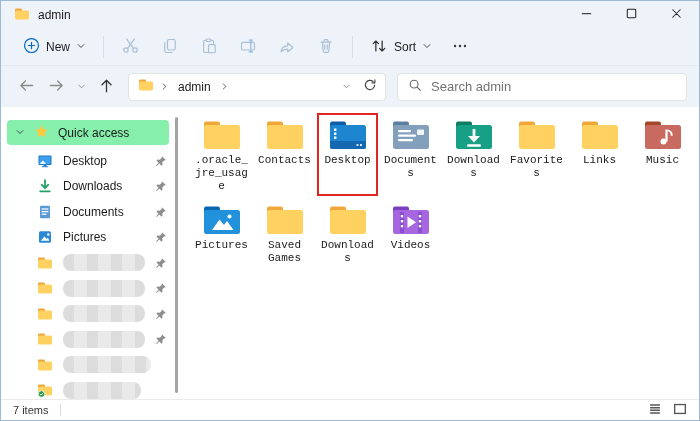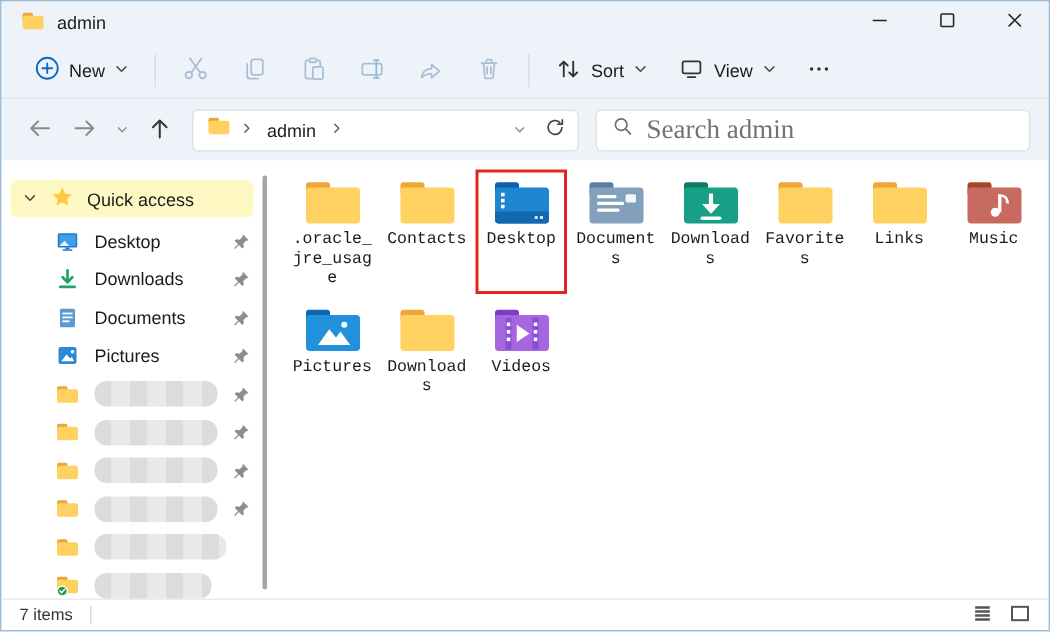--- a/index.html
+++ b/index.html
@@ -22,27 +22,27 @@
   .addrrow{height:41px;background:#eef3f9;display:flex;align-items:center;padding:0 12px;flex:0 0 auto;}
   #nav-buttons{display:flex;align-items:center;gap:3px;}
   .nav-btn{width:27px;height:26px;border:none;background:transparent;display:flex;align-items:center;justify-content:center;border-radius:4px;padding:0;}
   .nav-btn.small{width:17px;}
   .addr-box{width:258px;height:28px;background:#fff;border:1px solid #e2e2e2;border-radius:4px;display:flex;align-items:center;padding:0 4px 0 9px;gap:2px;margin-left:8px;}
   .crumb-chev{font-size:11px;color:#555;padding:0 4px;}
   .crumb-btn{border:none;background:none;font-size:12px;color:#1b1b1b;padding:2px 3px;border-radius:3px;}
   .addr-spacer{flex:1;}
   .in-box-btn{width:22px;height:22px;border:none;background:transparent;display:flex;align-items:center;justify-content:center;border-radius:3px;padding:0;}
   .search-box{flex:1;height:28px;margin-left:11px;background:#fff;border:1px solid #e2e2e2;border-radius:4px;display:flex;align-items:center;padding:0 10px;gap:9px;}
-  .search-box input{border:none;outline:none;flex:1;font-size:18px;color:#333;background:transparent;font-family:Liberation Serif, serif;padding:0;}
+  .search-box input{border:none;outline:none;flex:1;font-size:13px;color:#333;background:transparent;font-family:Liberation Sans, sans-serif;padding:0;}
   .search-box input::placeholder{color:#737373;}
   
   .main{flex:1;display:flex;background:#fff;min-height:0;}
   .sidebar{width:180px;position:relative;padding-top:13px;flex:0 0 auto;}
   .sb-scroll{position:absolute;right:3px;top:10px;bottom:6px;width:3px;background:#a5a5a5;border-radius:2px;}
-  .qa-row{height:25px;margin:0 12px 3px 6px;background:#fef9c3;border-radius:4px;display:flex;align-items:center;gap:9px;padding:0 8px;font-size:12px;color:#1b1b1b;}
+  .qa-row{height:25px;margin:0 12px 3px 6px;background:#86efac;border-radius:4px;display:flex;align-items:center;gap:9px;padding:0 8px;font-size:12px;color:#1b1b1b;}
   .side-row{height:25.5px;display:flex;align-items:center;gap:10px;padding:0 14px 0 36px;font-size:12px;color:#1b1b1b;}
   .side-icon{display:flex;align-items:center;}
   .pin{margin-left:auto;display:flex;align-items:center;}
   .blob{height:17px;border-radius:8px;background:repeating-linear-gradient(90deg,#dcdcdc 0 11px,#e9e9e9 11px 24px);}
   
   .content{flex:1;padding:6px 0 0 9px;min-width:0;}
   .grid{display:flex;flex-wrap:wrap;align-content:flex-start;}
   .cell{width:63px;display:flex;justify-content:center;margin-bottom:2px;}
   .cell-inner{display:flex;flex-direction:column;align-items:center;border:2px solid transparent;padding:2px 1px 1px;min-height:70px;width:61px;}
   .folder-icon{height:34px;display:flex;align-items:flex-end;}
@@ -142,30 +142,20 @@
     <button class="tb-dd">
       <span id="sort-icon"><svg viewBox="0 0 20 20" width="18" height="18" fill="none" stroke="#333" stroke-width="1.4" stroke-linecap="round" stroke-linejoin="round">
             <path d="M6.5 15.5 V4.5 M3.6 7.4 l2.9 -2.9 2.9 2.9"></path>
             <path d="M13.5 4.5 V15.5 M10.6 12.6 l2.9 2.9 2.9 -2.9"></path>
           </svg></span>
       <span>Sort</span>
       <span class="js-chev"><svg viewBox="0 0 12 12" width="10" height="10">
             <path d="M2.5 4.3 L6 7.8 L9.5 4.3" fill="none" stroke="#494949" stroke-width="1.2" stroke-linecap="round" stroke-linejoin="round"></path>
           </svg></span>
     </button>
-    <button class="tb-dd">
-      <span id="view-icon"><svg viewBox="0 0 20 20" width="18" height="18" fill="none" stroke="#333" stroke-width="1.3" stroke-linecap="round">
-            <rect x="3.4" y="4.4" width="13.2" height="8.8" rx="1.4"></rect>
-            <path d="M7.2 16 h5.6"></path>
-          </svg></span>
-      <span>View</span>
-      <span class="js-chev"><svg viewBox="0 0 12 12" width="10" height="10">
-            <path d="M2.5 4.3 L6 7.8 L9.5 4.3" fill="none" stroke="#494949" stroke-width="1.2" stroke-linecap="round" stroke-linejoin="round"></path>
-          </svg></span>
-    </button>
     <button class="tb-more">
       <span id="more-icon"><svg viewBox="0 0 20 20" width="18" height="18" fill="#333">
             <circle cx="4.5" cy="10" r="1.3"></circle>
             <circle cx="10" cy="10" r="1.3"></circle>
             <circle cx="15.5" cy="10" r="1.3"></circle>
           </svg></span>
     </button>
   </div>
 
   <div class="chrome-sep"></div>
@@ -493,20 +483,31 @@
             <div class="cell-inner">
               <span class="folder-icon">
                 <svg viewBox="0 0 40 32" width="40" height="32">
                   <rect x="2" y="2.5" width="16" height="9" rx="2" fill="#0c66b0"></rect>
                   <rect x="2" y="6" width="36" height="24" rx="2.5" fill="#2191dc"></rect>
                   <path d="M10 26 L17.5 15.5 L22 21 L25 17 L31.5 26 Z" fill="#fff"></path>
                   <circle cx="27.5" cy="12.5" r="2" fill="#fff"></circle>
                 </svg>
               </span>
               <div class="folder-label">Pictures</div>
+            </div>
+          </div>
+          <div class="cell">
+            <div class="cell-inner">
+              <span class="folder-icon">
+                <svg viewBox="0 0 40 32" width="40" height="32">
+                  <rect x="2" y="2.5" width="16" height="9" rx="2" fill="#f0a73a"></rect>
+                  <rect x="2" y="6" width="36" height="24" rx="2.5" fill="#ffd160"></rect>
+                </svg>
+              </span>
+              <div class="folder-label">Saved Games</div>
             </div>
           </div>
           <div class="cell">
             <div class="cell-inner">
               <span class="folder-icon">
                 <svg viewBox="0 0 40 32" width="40" height="32">
                   <rect x="2" y="2.5" width="16" height="9" rx="2" fill="#f0a73a"></rect>
                   <rect x="2" y="6" width="36" height="24" rx="2.5" fill="#ffd160"></rect>
                 </svg>
               </span>

